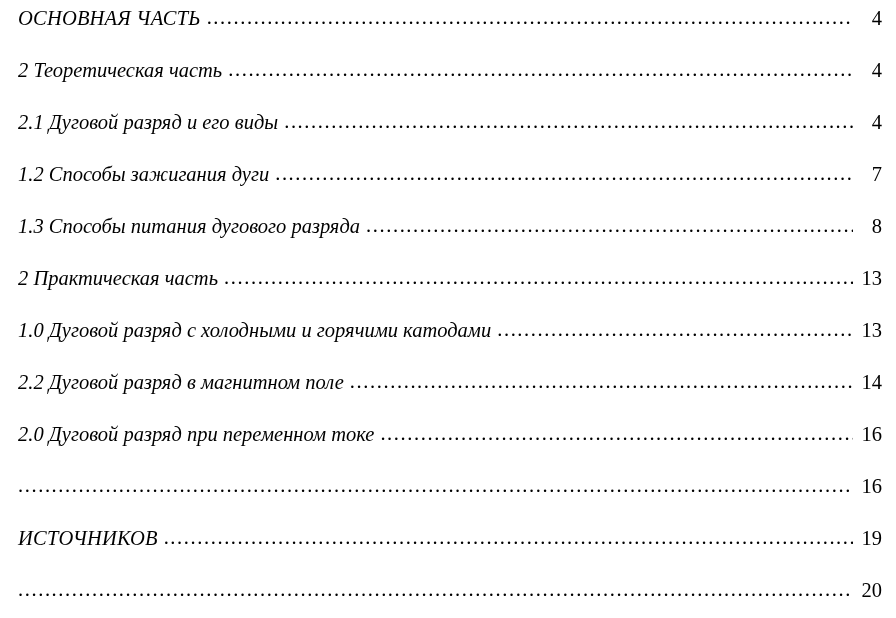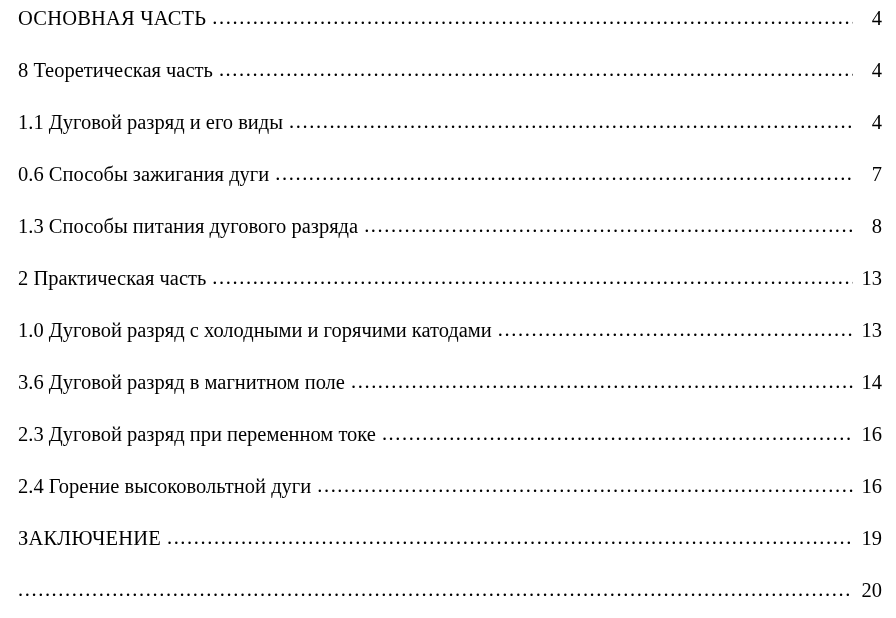--- a/index.html
+++ b/index.html
@@ -24,20 +24,21 @@
     align-items: baseline;
     width: 100%;
     font-size: 20.5px;
     line-height: 1;
     height: 52px;
   }
   .toc-entry .label {
     white-space: nowrap;
     flex: 0 0 auto;
     padding-right: 6px;
+    font-style: italic;
   }
   .toc-entry .leader {
     flex: 1 1 auto;
     overflow: hidden;
     white-space: nowrap;
     font-size: 20.5px;
     letter-spacing: 1.6px;
     color: #000;
     transform: translateY(-1px);
   }
@@ -54,66 +55,65 @@
 </head>
 <body>
 
 <div id="toc">
     <div class="toc-entry caps">
       <span class="label">ОСНОВНАЯ ЧАСТЬ</span>
       <span class="leader">...............................................................................................................................................................</span>
       <span class="page">4</span>
     </div>
     <div class="toc-entry">
-      <span class="label">8 Теоретическая часть</span>
+      <span class="label">2 Теоретическая часть</span>
       <span class="leader">...............................................................................................................................................................</span>
       <span class="page">4</span>
     </div>
     <div class="toc-entry">
-      <span class="label">1.1 Дуговой разряд и его виды</span>
+      <span class="label">2.1 Дуговой разряд и его виды</span>
       <span class="leader">...............................................................................................................................................................</span>
       <span class="page">4</span>
     </div>
     <div class="toc-entry">
-      <span class="label">0.6 Способы зажигания дуги</span>
+      <span class="label">1.2 Способы зажигания дуги</span>
       <span class="leader">...............................................................................................................................................................</span>
       <span class="page">7</span>
     </div>
     <div class="toc-entry">
       <span class="label">1.3 Способы питания дугового разряда</span>
       <span class="leader">...............................................................................................................................................................</span>
       <span class="page">8</span>
     </div>
     <div class="toc-entry">
       <span class="label">2 Практическая часть</span>
       <span class="leader">...............................................................................................................................................................</span>
       <span class="page">13</span>
     </div>
     <div class="toc-entry">
       <span class="label">1.0 Дуговой разряд с холодными и горячими катодами</span>
       <span class="leader">...............................................................................................................................................................</span>
       <span class="page">13</span>
     </div>
     <div class="toc-entry">
-      <span class="label">3.6 Дуговой разряд в магнитном поле</span>
+      <span class="label">2.2 Дуговой разряд в магнитном поле</span>
       <span class="leader">...............................................................................................................................................................</span>
       <span class="page">14</span>
     </div>
     <div class="toc-entry">
-      <span class="label">2.3 Дуговой разряд при переменном токе</span>
+      <span class="label">2.0 Дуговой разряд при переменном токе</span>
       <span class="leader">...............................................................................................................................................................</span>
       <span class="page">16</span>
     </div>
     <div class="toc-entry">
-      <span class="label">2.4 Горение высоковольтной дуги</span>
       <span class="leader">...............................................................................................................................................................</span>
       <span class="page">16</span>
     </div>
     <div class="toc-entry caps">
-      <span class="label">ЗАКЛЮЧЕНИЕ</span>
+      <span class="label">ИСТОЧНИКОВ</span>
       <span class="leader">...............................................................................................................................................................</span>
       <span class="page">19</span>
     </div>
     <div class="toc-entry caps">
       <span class="leader">...............................................................................................................................................................</span>
       <span class="page">20</span>
     </div>
   </div>
 
 </body></html>

